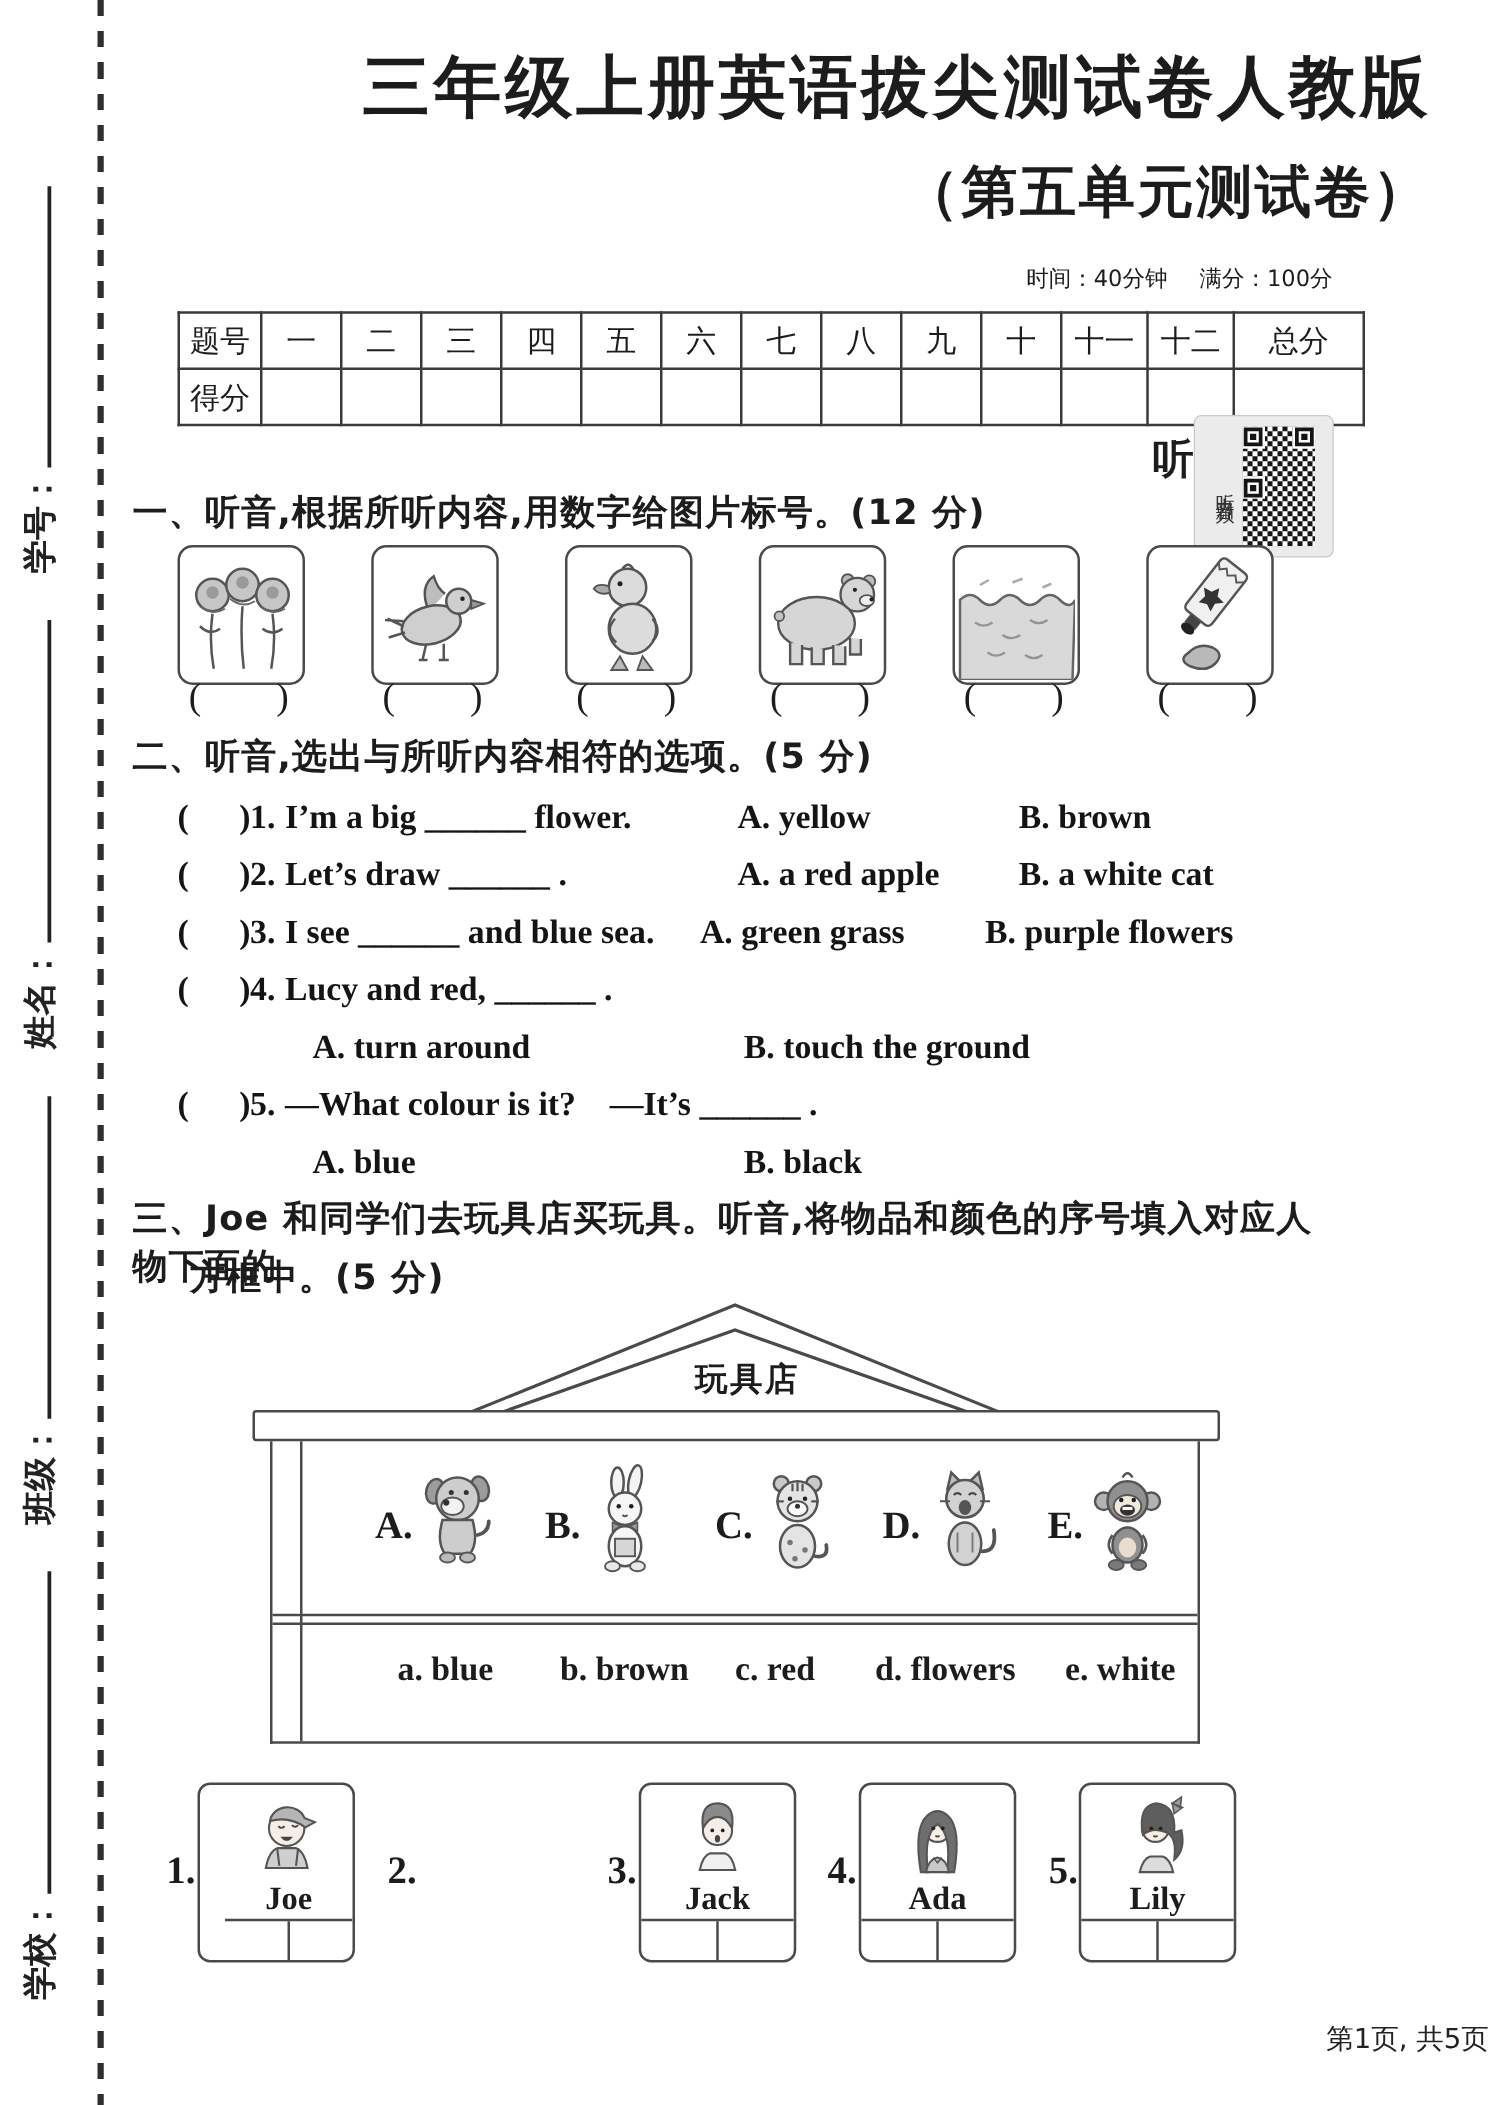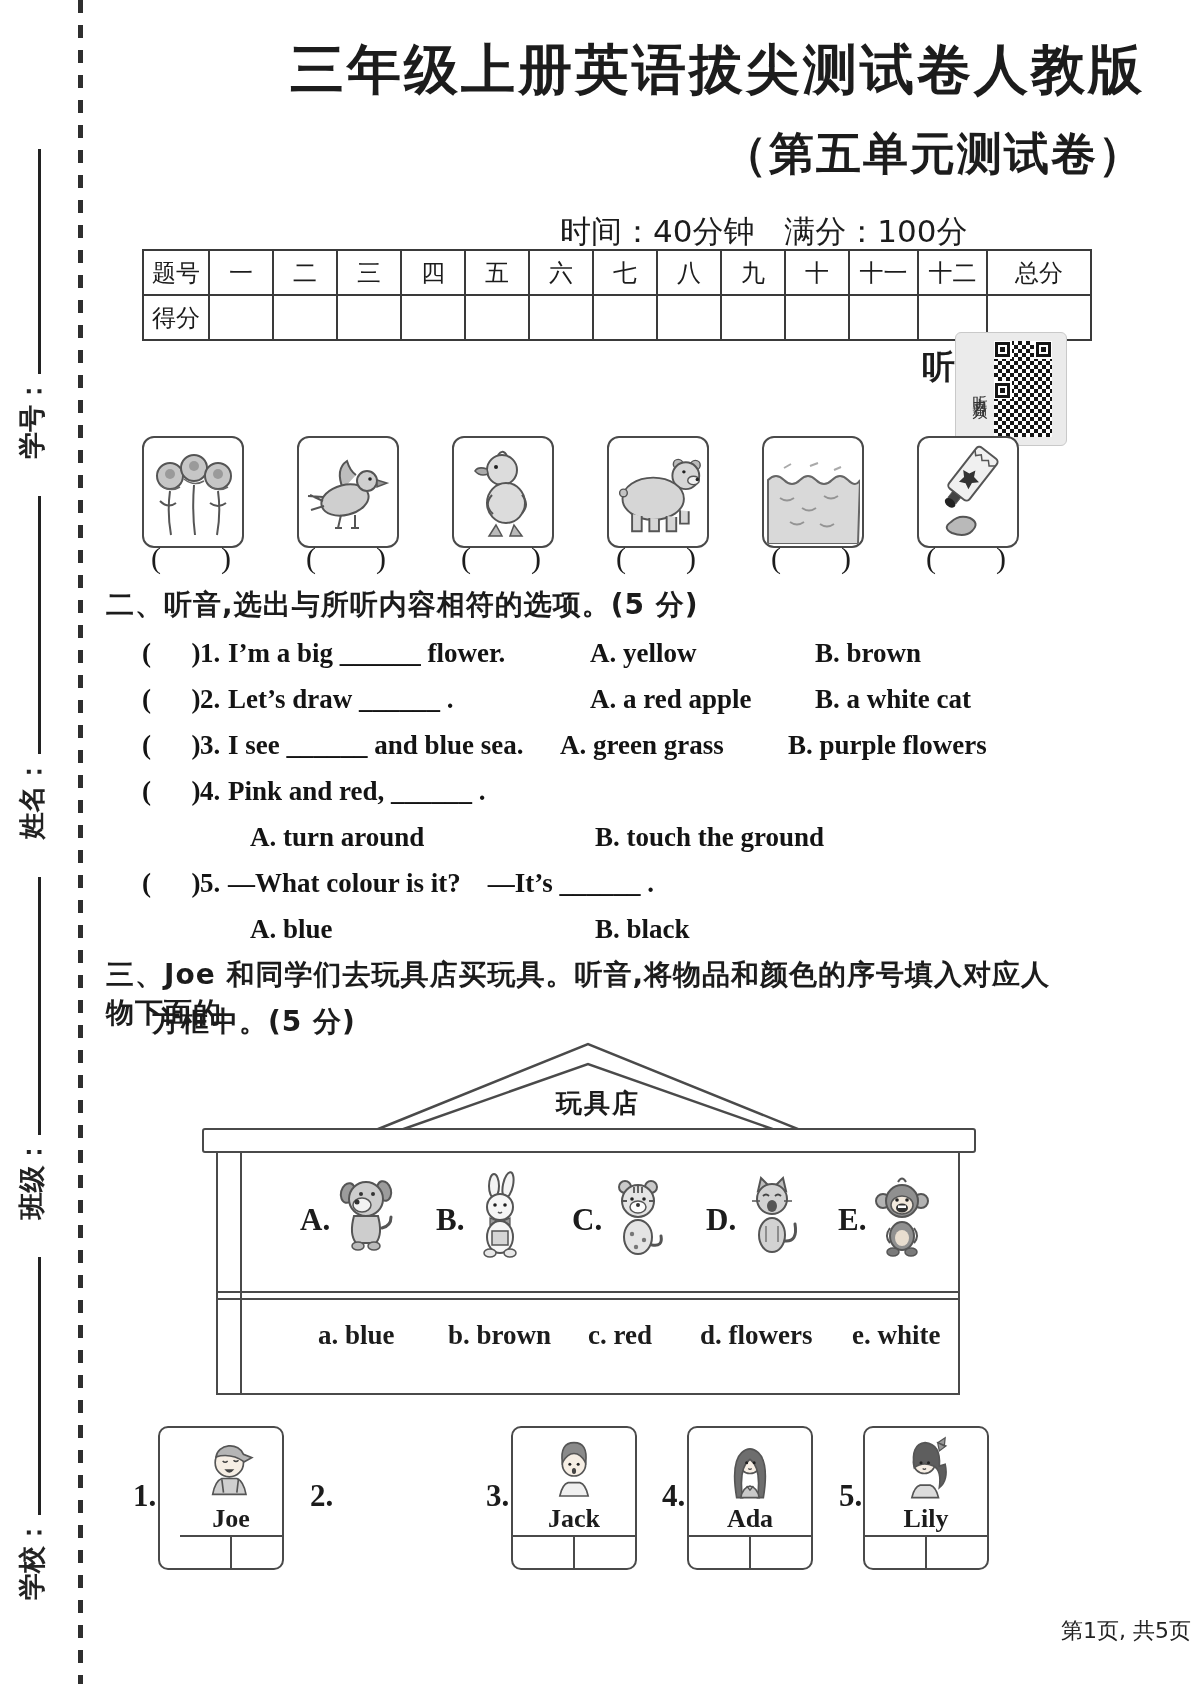--- a/index.html
+++ b/index.html
@@ -17,21 +17,21 @@
   .sidebar { left:14px; top:1600px; width:1490px; height:46px;
     transform:rotate(-90deg); transform-origin:0 0;
     font-weight:600; font-size:27px; color:#222; white-space:nowrap; }
   .blankline { display:inline-block; width:258px; border-bottom:3px solid #222;
     margin:0 28px 0 4px; height:4px; }
   .blankline.short { width:225px; }
 
   
   .title    { left:85px;  top:34px;  width:1060px; font-size:54px; font-weight:900; letter-spacing:3px; }
   .subtitle { left:85px;  top:124px; width:1060px; font-size:45px; font-weight:900; letter-spacing:2px; }
-  .meta     { left:540px; top:211px; width:526px;  font-size:31px; text-align:left; }
+  .meta     { left:540px; top:211px; width:526px;  font-size:18px; text-align:right; }
   .meta span { margin-left:20px; }
 
   
   .score-table { left:142px; top:249px; border-collapse:collapse; table-layout:fixed; background:#fff; }
   .score-table td { border:2px solid #3a3a3a; height:43px; text-align:center;
     font-size:24px; padding:0; }
 
   .listen-title { left:120px; top:345px; width:950px; font-size:33px; font-weight:900; letter-spacing:4px; }
 
   
@@ -171,20 +171,21 @@
         <rect x="42" y="1" width="15" height="15" fill="#151515"></rect>
       <rect x="45" y="4" width="9" height="9" fill="#fff"></rect>
         <rect x="47" y="6" width="5" height="5" fill="#151515"></rect>
       <rect x="0" y="40" width="18" height="18" fill="#fff"></rect>
         <rect x="1" y="42" width="15" height="15" fill="#151515"></rect>
       <rect x="4" y="45" width="9" height="9" fill="#fff"></rect>
         <rect x="6" y="47" width="5" height="5" fill="#151515"></rect>
     </svg>
   </div>
 
+  <div class="abs sec-head" style="left:106px; top:391px; width:920px;">一、听音,根据所听内容,用数字给图片标号。(12 分)</div>
 
   <div class="abs pic-card" style="left:142px;">
     <svg width="90" height="98" viewBox="0 0 90 98">
       <path d="M22,48 q-3,22 1,44 M46,42 q-2,26 1,50 M70,48 q3,22 -1,44" stroke="#555" stroke-width="2" fill="none"></path>
       <path d="M12,58 q8,8 16,2 M62,60 q8,6 16,0" stroke="#555" stroke-width="2" fill="none"></path>
       <circle cx="22" cy="33" r="13" fill="#c6c6c6" stroke="#555" stroke-width="2"></circle>
       <circle cx="22" cy="31" r="5" fill="#9a9a9a"></circle>
       <circle cx="46" cy="25" r="13" fill="#c6c6c6" stroke="#555" stroke-width="2"></circle>
       <circle cx="46" cy="23" r="5" fill="#9a9a9a"></circle>
       <circle cx="70" cy="33" r="13" fill="#c6c6c6" stroke="#555" stroke-width="2"></circle>
@@ -270,21 +271,21 @@
   <span class="abs q" style="left:815px; top:684px;">B. a white cat</span>
 
   <span class="abs q pre" style="left:142px; top:730px;">(      )</span>
   <span class="abs q" style="left:200px; top:730px;">3.</span>
   <span class="abs q pre" style="left:228px; top:730px;">I see ______ and blue sea.</span>
   <span class="abs q" style="left:560px; top:730px;">A. green grass</span>
   <span class="abs q" style="left:788px; top:730px;">B. purple flowers</span>
 
   <span class="abs q pre" style="left:142px; top:776px;">(      )</span>
   <span class="abs q" style="left:200px; top:776px;">4.</span>
-  <span class="abs q pre" style="left:228px; top:776px;">Pink and red, ______ .</span>
+  <span class="abs q pre" style="left:228px; top:776px;">Lucy and red, ______ .</span>
   <span class="abs q" style="left:250px; top:822px;">A. turn around</span>
   <span class="abs q" style="left:595px; top:822px;">B. touch the ground</span>
 
   <span class="abs q pre" style="left:142px; top:868px;">(      )</span>
   <span class="abs q" style="left:200px; top:868px;">5.</span>
   <span class="abs q pre" style="left:228px; top:868px;">—What colour is it?    —It’s ______ .</span>
   <span class="abs q" style="left:250px; top:914px;">A. blue</span>
   <span class="abs q" style="left:595px; top:914px;">B. black</span>
 
   <div class="abs sec-head" style="left:106px; top:956px; width:960px;">三、Joe 和同学们去玩具店买玩具。听音,将物品和颜色的序号填入对应人物下面的</div>

